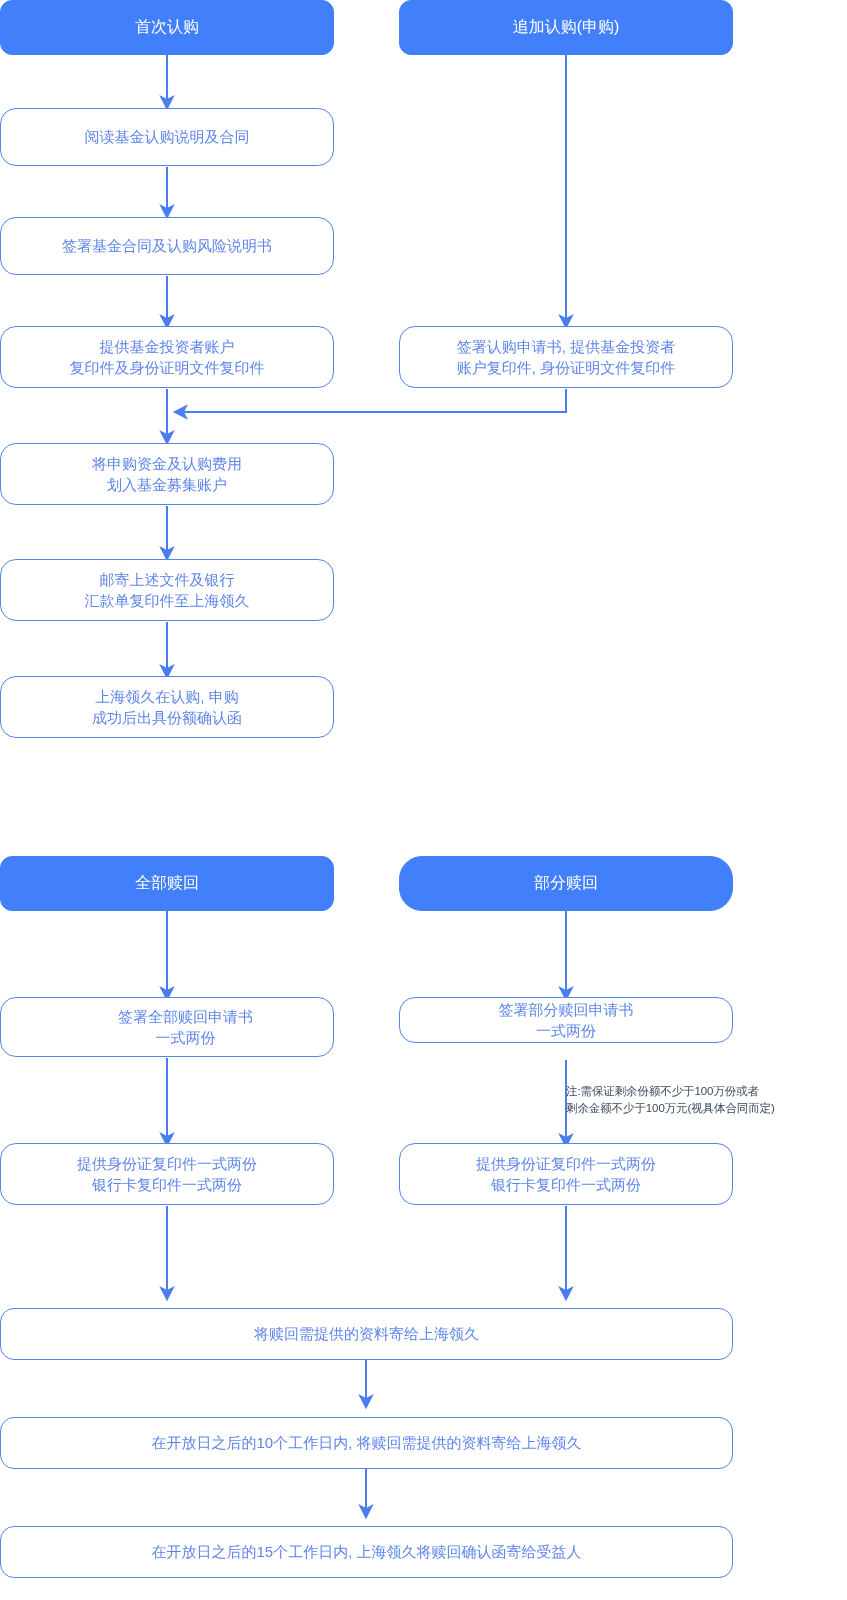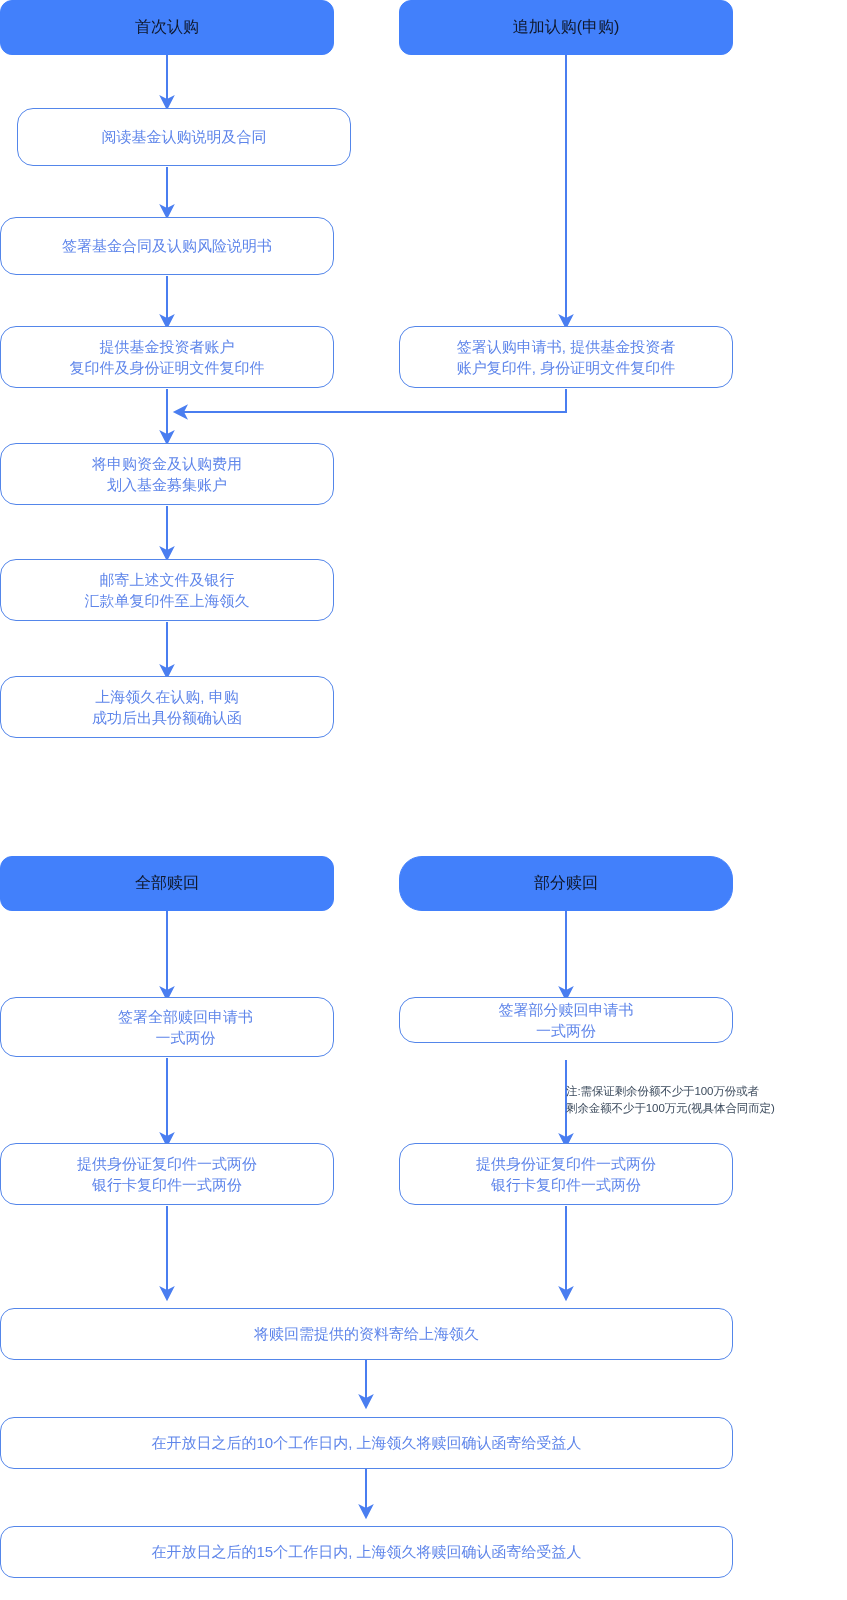--- a/index.html
+++ b/index.html
@@ -32,21 +32,21 @@
     align-items: center;
     justify-content: center;
     text-align: center;
     border-radius: 14px;
     line-height: 1.42;
     z-index: 2;
   }
   .node.header {
     background: #4280fb;
     border: 1px solid #4280fb;
-    color: #0f172a;
+    color: #ffffff;
     font-size: 16px;
     border-radius: 12px;
   }
   .node.step {
     background: #ffffff;
     border: 1.4px solid #5486ea;
     color: #5e85ea;
     font-size: 15px;
     border-radius: 16px;
   }
@@ -105,21 +105,21 @@
   </svg>
 
   <div class="node header" style="left:0px; top:0px; width:334px; height:55px;">
     <span class="txt">首次认购</span>
   </div>
 
   <div class="node header" style="left:399px; top:0px; width:334px; height:55px;">
     <span class="txt">追加认购(申购)</span>
   </div>
 
-  <div class="node step" style="left:0px; top:108px; width:334px; height:58px;margin-left:17px;">
+  <div class="node step" style="left:0px; top:108px; width:334px; height:58px;">
     <span class="txt">阅读基金认购说明及合同</span>
   </div>
 
   <div class="node step" style="left:0px; top:217px; width:334px; height:58px;">
     <span class="txt">签署基金合同及认购风险说明书</span>
   </div>
 
   <div class="node step" style="left:0px; top:326px; width:334px; height:62px;">
     <span class="txt">提供基金投资者账户
 复印件及身份证明文件复印件</span>
@@ -174,20 +174,20 @@
   <div class="node step" style="left:399px; top:1143px; width:334px; height:62px;">
     <span class="txt">提供身份证复印件一式两份
 银行卡复印件一式两份</span>
   </div>
 
   <div class="node step wide" style="left:0px; top:1296px; width:733px; height:52px;">
     <span class="txt">将赎回需提供的资料寄给上海领久</span>
   </div>
 
   <div class="node step wide" style="left:0px; top:1405px; width:733px; height:52px;">
-    <span class="txt">在开放日之后的10个工作日内, 上海领久将赎回确认函寄给受益人</span>
+    <span class="txt">在开放日之后的10个工作日内, 将赎回需提供的资料寄给上海领久</span>
   </div>
 
   <div class="node step wide" style="left:0px; top:1514px; width:733px; height:52px;">
     <span class="txt">在开放日之后的15个工作日内, 上海领久将赎回确认函寄给受益人</span>
   </div>
 
 </div>
 
 </body></html>

